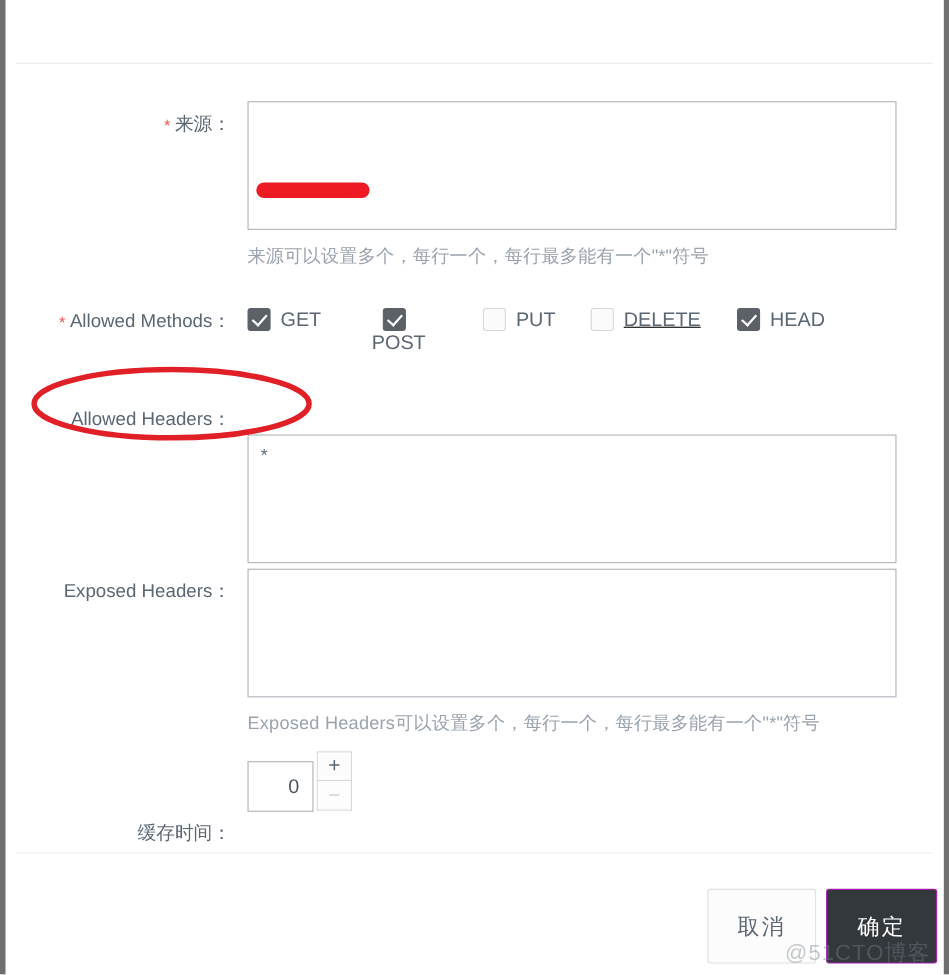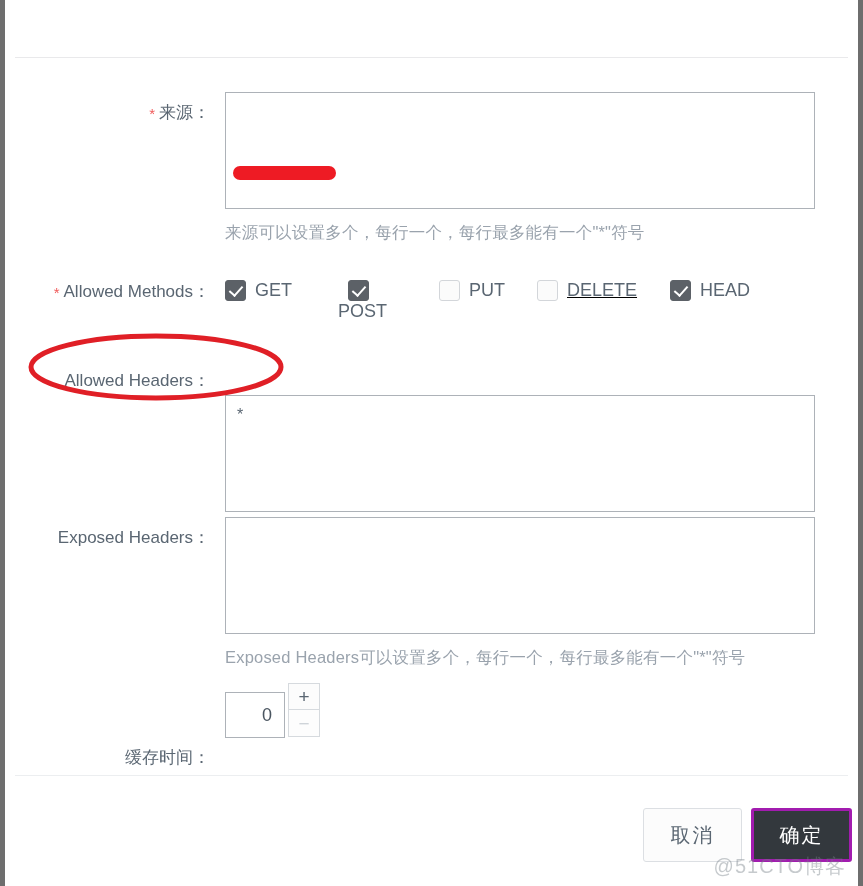--- a/index.html
+++ b/index.html
@@ -230,21 +230,21 @@
   .dlg-footer {
     position: absolute;
     left: 0;
     top: 776px;
     width: 100%;
     height: 110px;
   }
   .btn {
     position: absolute;
     top: 32px;
-    height: 54px;
+    height: 68px;
     box-sizing: border-box;
     font-family: "Liberation Sans", "DejaVu Sans", sans-serif;
     font-size: 20px;
     cursor: pointer;
     border-radius: 3px;
     display: flex;
     align-items: center;
     justify-content: center;
     letter-spacing: 2px;
     margin-left: 28px;
@@ -253,21 +253,21 @@
     right: 116px;
     width: 99px;
     background: #fcfcfc;
     border: 1px solid #dcdfe3;
     color: #5a6672;
   }
   .btn-ok {
     right: 6px;
     width: 101px;
     background: #33383d;
-    border: 3px solid #a21caf;
+    border: 1px solid #a21caf;
     color: #ffffff;
   }
 
   
   .annot-ellipse {
     position: absolute;
     left: 22px;
     top: 333px;
     width: 258px;
     height: 68px;

